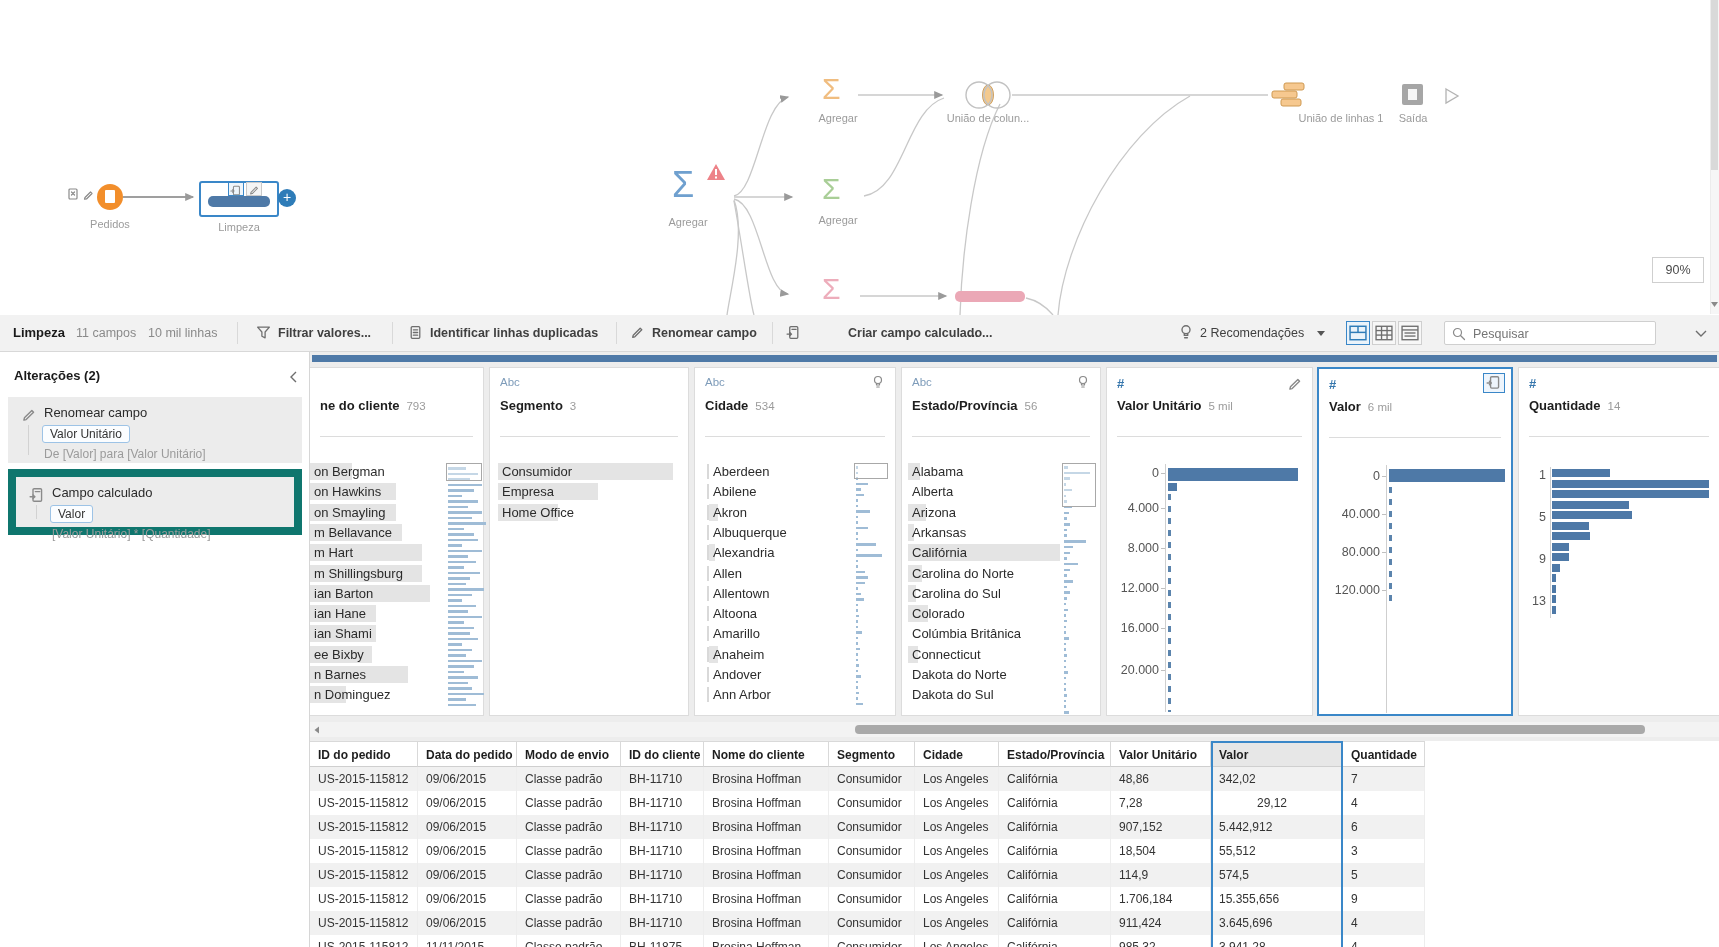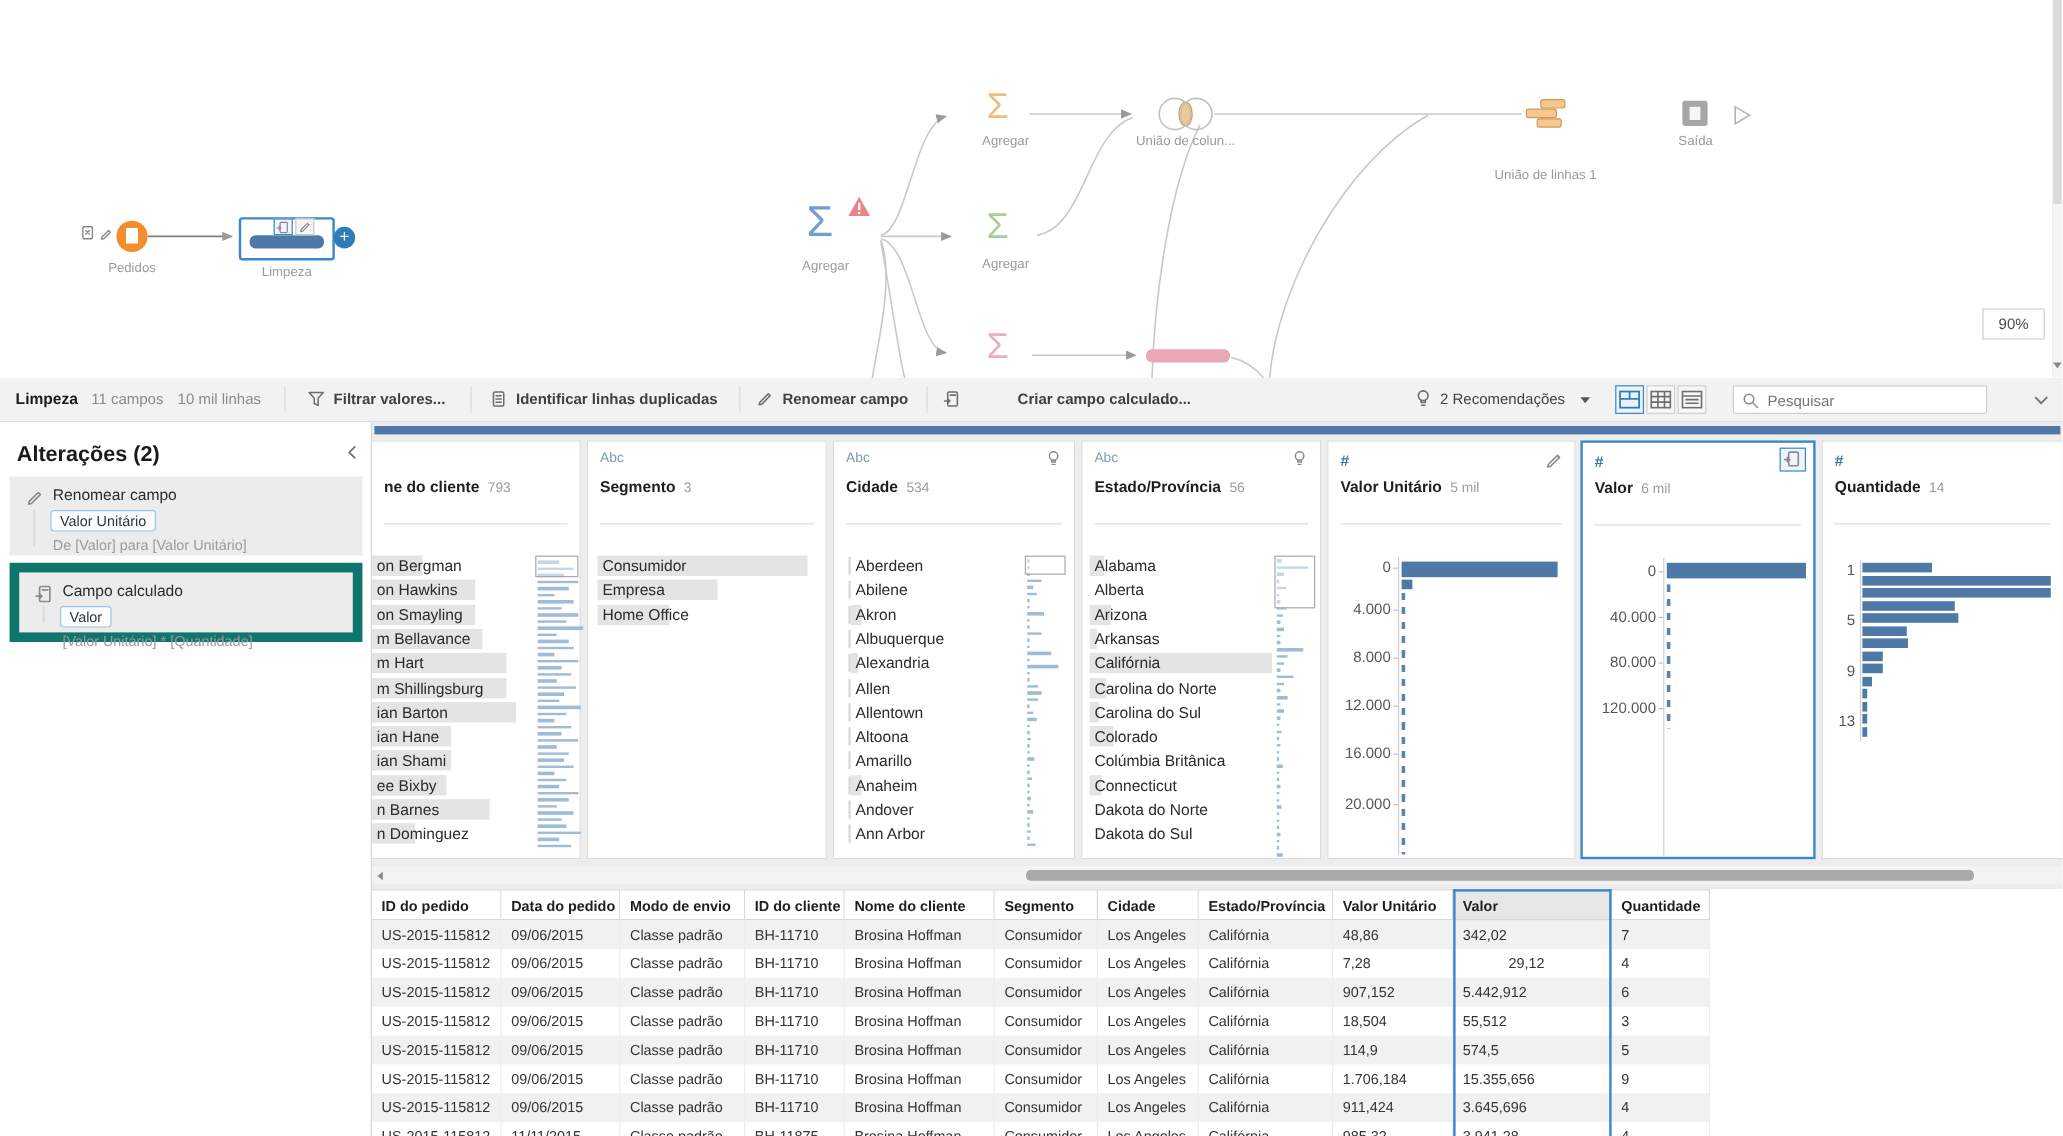--- a/index.html
+++ b/index.html
@@ -19,21 +19,21 @@
   .tb.bold{font-weight:bold;color:#1a1a1a;font-size:13px;}
   .tb.gray{color:#8a8a8a;}
   .tsep{top:322px;width:1px;height:22px;background:#d9d9d9;}
   .tico{top:325px;}
   .viewbtn{top:321px;width:24px;height:24px;border:1px solid #cfcfcf;background:#f7f7f7;box-sizing:border-box;}
   .viewbtn.active{border:1px solid #3a87c8;background:#eaf3fa;}
   #searchbox{left:1444px;top:321px;width:212px;height:24px;border:1px solid #cfcfcf;background:#fff;border-radius:2px;box-sizing:border-box;}
   #searchbox input{position:absolute;left:26px;top:1px;width:178px;height:20px;border:none;outline:none;font-size:12.5px;font-family:"Liberation Sans",sans-serif;color:#555;background:transparent;}
   
   #panel{left:0;top:352px;width:310px;height:595px;background:#fff;border-right:1px solid #d6d6d6;box-sizing:border-box;}
-  #panel-title{left:14px;top:368px;font-size:18px;font-weight:bold;color:#1a1a1a;}
+  #panel-title{left:14px;top:368px;font-size:13px;font-weight:bold;color:#1a1a1a;}
   .chg{left:8px;width:294px;height:66px;background:#ececec;box-sizing:border-box;}
   .chg.sel{border:8px solid #0f766e;}
   .chg .title{position:absolute;left:36px;top:8px;font-size:13px;color:#2b2b2b;}
   .chg .chip{position:absolute;left:34px;top:28px;border:1px solid #9dc3e6;border-radius:3px;background:#fbfdff;font-size:12px;color:#333;padding:1px 7px;}
   .chg .detail{position:absolute;left:36px;top:50px;font-size:12px;color:#9b9b9b;}
   .chg .guide{position:absolute;left:20px;top:28px;bottom:8px;width:1px;background:#d2d2d2;}
   
   #content-bg{left:310px;top:352px;width:1409px;height:389px;background:#ededed;}
   #bluebar{left:312px;top:355px;width:1405px;height:7px;background:#4e79a7;}
   .card{top:367px;height:349px;background:#fff;border:1px solid #dcdcdc;box-sizing:border-box;}
@@ -156,21 +156,21 @@
     <div class="abs sigma" style="left:672px;top:170px;font-size:36px;color:#6fa0cf;">Σ</div>
     <div class="abs nodelabel" style="left:633px;top:216px;">Agregar</div>
     <div class="abs sigma" style="left:822px;top:74px;color:#f0bd80;">Σ</div>
     <div class="abs nodelabel" style="left:783px;top:112px;">Agregar</div>
     <div class="abs sigma" style="left:822px;top:174px;color:#a9ce97;">Σ</div>
     <div class="abs nodelabel" style="left:783px;top:214px;">Agregar</div>
     <div class="abs sigma" style="left:822px;top:274px;color:#edadbb;">Σ</div>
     <div class="abs" style="left:955px;top:291px;width:70px;height:11px;background:#eba8b6;border-radius:5px;"></div>
 
     <div class="abs nodelabel" style="left:933px;top:112px;">União de colun...</div>
-    <div class="abs nodelabel" style="left:1233px;top:112px;margin-top:28px;">União de linhas 1</div>
+    <div class="abs nodelabel" style="left:1286px;top:112px;">União de linhas 1</div>
     <div class="abs nodelabel" style="left:1358px;top:112px;">Saída</div>
 
     <div id="zoom-badge" class="abs">90%</div>
     <div id="flow-vscroll" class="abs"></div>
     <div id="flow-vthumb" class="abs"></div>
     <svg class="abs" style="left:1710px;top:300px" width="9" height="9">
         <path d="M1,2 L4.5,7 L8,2 Z" fill="#8a8a8a"></path>
       </svg>
   </div>
 

